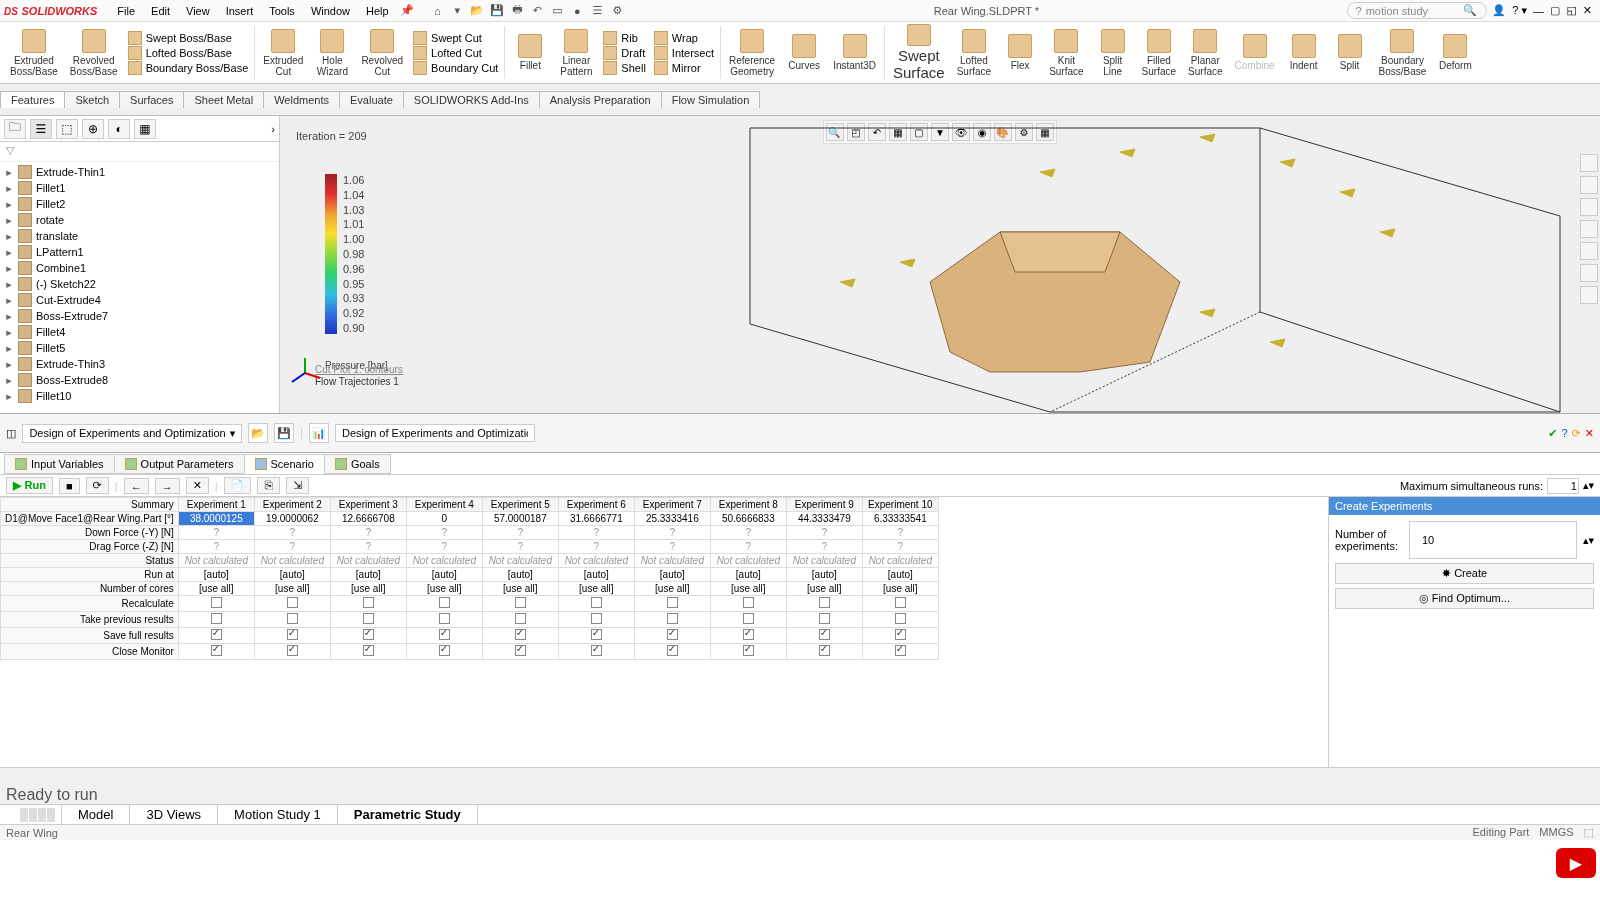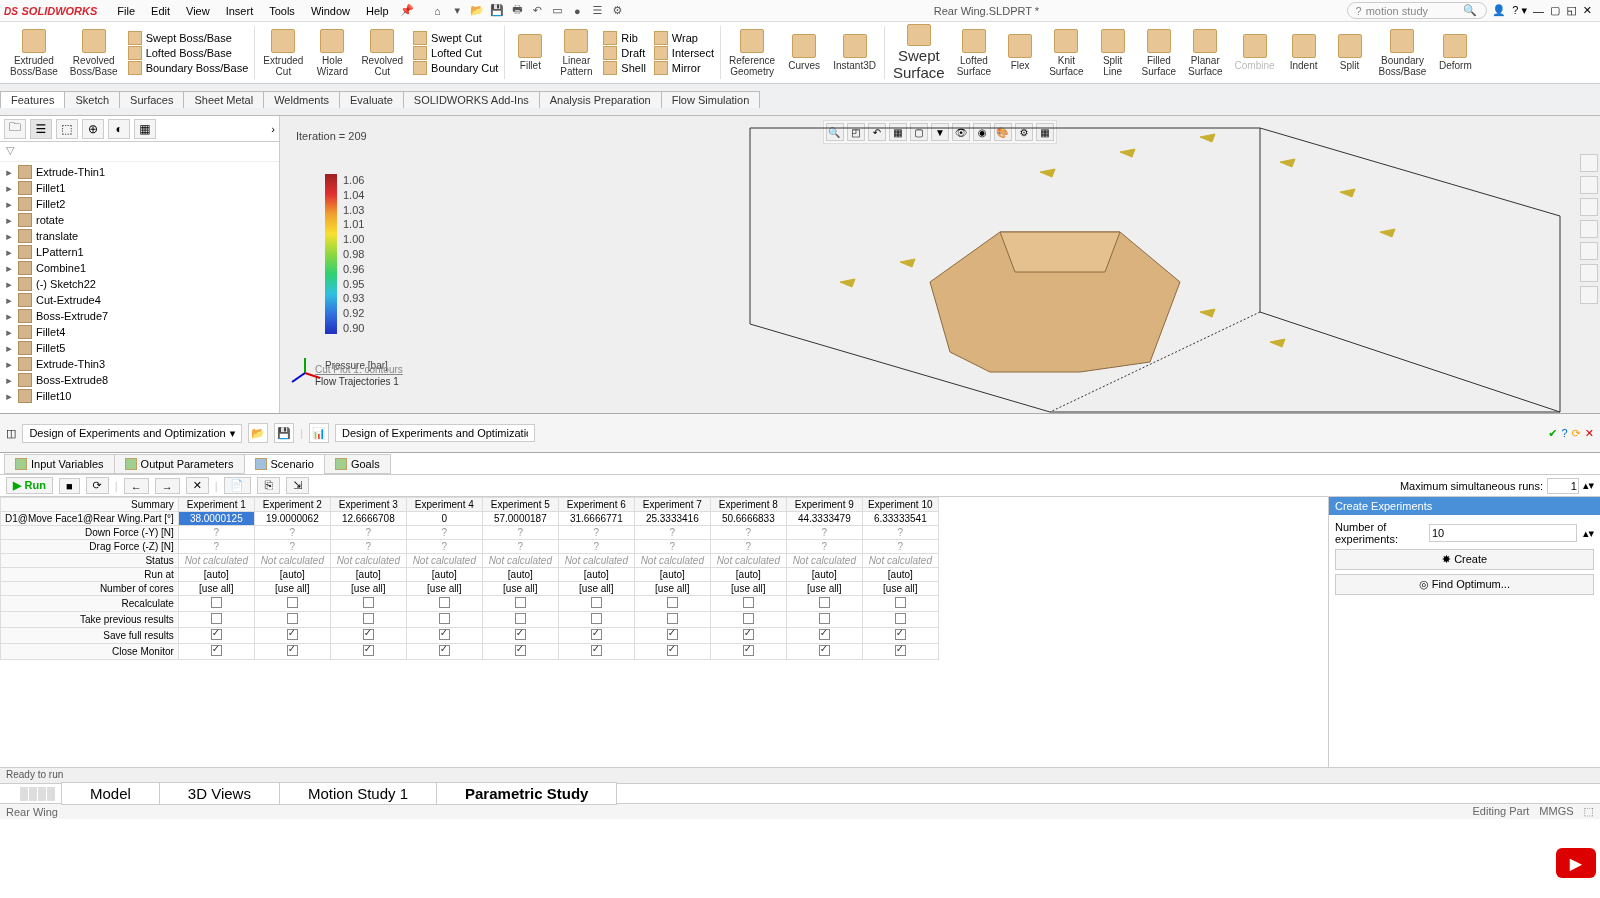--- a/index.html
+++ b/index.html
@@ -95,27 +95,27 @@
 .data-table .selected { background:#3a7bd5; color:#fff;}
 .data-table .unk { color:#999;}
 .data-table .notcalc { color:#999; font-style:italic;}
 .chk { display:inline-block; width:11px; height:11px; border:1px solid #888; background:#fff; position:relative;}
 .chk.on::after { content:'✓'; position:absolute; top:-3px; left:0; font-size:10px; color:#333;}
 
 .table-right { width:272px; border-left:1px solid #ccc; background:#fff;}
 .tr-header { background:#4a90d9; color:#fff; padding:3px 6px; font-size:11px;}
 .tr-body { padding:6px;}
 .tr-row { display:flex; align-items:center; gap:6px; margin-bottom:4px;}
-.tr-row input { flex:1; border:1px solid #ccc; padding:2px;}
+.tr-row input { flex:1; border:1px solid #ccc; padding:12px;}
 .tr-btn { display:block; width:100%; padding:3px; border:1px solid #ccc; background:#f5f5f5; margin-bottom:4px; text-align:center;}
 
 
-.status1 { height:16px; background:#f0f0f0; border-top:1px solid #ccc; padding:1px 6px; font-size:10px; color:#555;}
+.status1 { height:16px; background:#f0f0f0; border-top:1px solid #ccc; padding:18px 6px; font-size:16px; color:#555;}
 .bottom-tabs { height:20px; background:#fff; border-top:1px solid #ccc; display:flex; align-items:center; padding-left:20px;}
-.bottom-tabs .btab { padding:2px 28px; border:1px solid #ccc; margin-right:-1px; background:#fff; font-size:15px;}
+.bottom-tabs .btab { padding:2px 16px; border:1px solid #ccc; margin-right:-1px; background:#fff; font-size:13px;}
 .bottom-tabs .btab.active { background:#fff; font-weight:bold;}
 .bottom-tabs .prefix { display:flex; gap:1px; margin-right:6px;}
 .bottom-tabs .prefix div { width:8px; height:14px; background:#ddd;}
 .status2 { height:16px; display:flex; align-items:center; background:#f5f5f5; border-top:1px solid #ccc; padding:0 6px; font-size:10px; color:#666;gap:26px;}
 .status2 .right { margin-left:auto; display:flex; gap:10px;}
 
 .yt-badge { position:absolute; right:4px; bottom:20px; width:40px; height:30px; background:#d00; border-radius:6px; color:#fff; display:flex; align-items:center; justify-content:center; font-size:16px;}
 </style>
 </head>
 <body>

